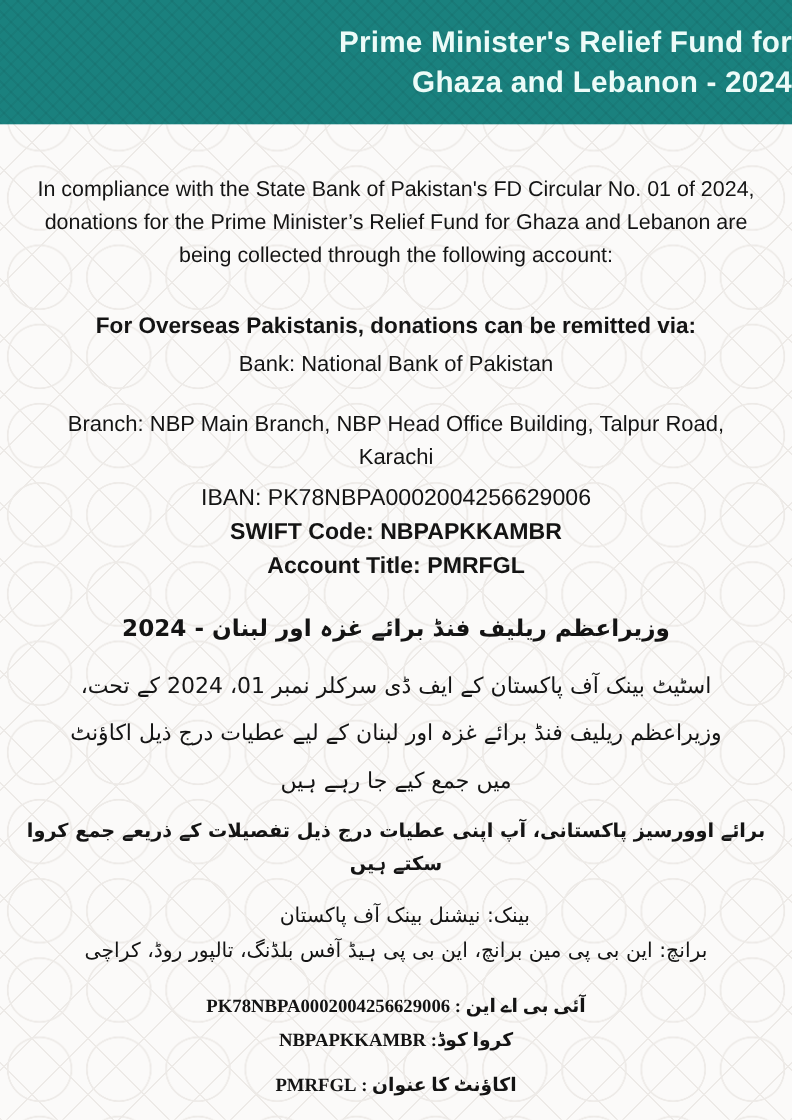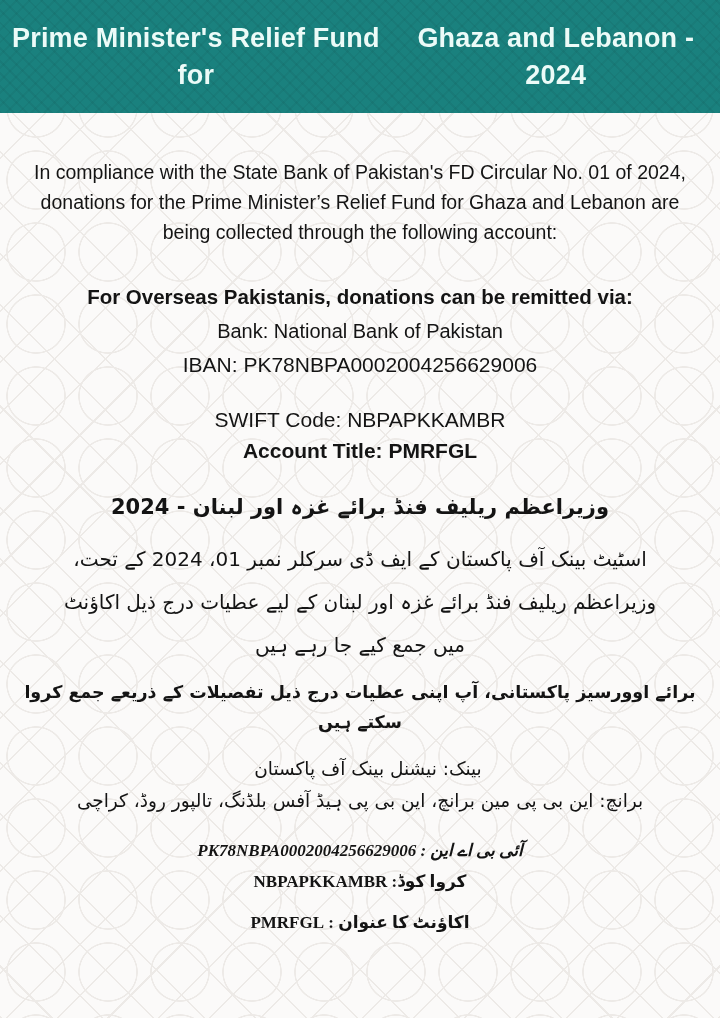--- a/index.html
+++ b/index.html
@@ -21,65 +21,66 @@
       repeating-linear-gradient(45deg, var(--pattern) 0 1.5px, transparent 1.5px 36px),
       repeating-linear-gradient(-45deg, var(--pattern) 0 1.5px, transparent 1.5px 36px);
     background-size:72px 72px, auto, auto;
   }
   .banner{
     height:113px;width:720px;
     background-color:var(--header-bg);
     background-image:
       repeating-linear-gradient(45deg, rgba(0,0,0,0.05) 0 2px, transparent 2px 9px),
       repeating-linear-gradient(-45deg, rgba(0,0,0,0.04) 0 2px, transparent 2px 9px);
-    display:flex;justify-content:center;align-items:center;
+    display:flex;flex-direction:column;justify-content:center;align-items:flex-end;
   }
   .banner .title-line{
     color:var(--header-text);
     font-weight:bold;font-size:27px;line-height:37px;text-align:center;
     letter-spacing:0.2px;
   }
   .center{text-align:center;margin-left:auto;margin-right:auto;}
   .en-intro{
     margin-top:44px;max-width:656px;
     font-weight:normal;font-size:19.5px;line-height:30px;
   }
   .en-overseas{margin-top:38px;font-weight:bold;font-size:20.5px;line-height:24px;}
   .en-bank{margin-top:10px;font-size:20px;line-height:24px;}
   .en-branch{margin-top:28px;max-width:600px;font-size:20px;line-height:30px;}
   .en-iban{margin-top:6px;font-weight:normal;font-size:21px;line-height:31px;}
-  .en-swift{font-weight:normal;font-size:21px;line-height:31px;margin-top:24px;}
+  .en-swift{font-weight:bold;font-size:21px;line-height:31px;}
   .en-account{font-weight:bold;font-size:21px;line-height:31px;}
   .ur{direction:rtl;font-family:"DejaVu Sans","Liberation Sans",sans-serif;}
   .ur-heading{margin-top:24px;font-weight:bold;font-size:21px;line-height:34px;}
   .ur-intro-line{font-size:20px;line-height:43px;}
   .ur-intro{margin-top:14px;}
   .ur-overseas{margin-top:10px;font-weight:bold;font-size:17.5px;line-height:30px;}
   .ur-bank{margin-top:16px;font-size:18.5px;line-height:32px;padding-left:16px;}
   .ur-branch{font-size:18.5px;line-height:32px;max-width:660px;}
   .ur-mixed{
     font-family:"Liberation Serif","DejaVu Sans",serif;
     font-weight:bold;font-size:17px;line-height:31px;
   }
-  .ur-iban{margin-top:18px;font-style:italic;}
+  .ur-iban{margin-top:18px;}
   .ur-account{margin-top:10px;}
 </style>
 </head>
 <body>
 
 <header class="banner">
   <div class="title-line">Prime Minister's Relief Fund for</div>
   <div class="title-line">Ghaza and Lebanon - 2024</div>
 </header>
 
 <main>
   <p class="center en-intro">In compliance with the State Bank of Pakistan's FD Circular No. 01 of 2024, donations for the Prime Minister’s Relief Fund for Ghaza and Lebanon are being collected through the following account:</p>
 
   <p class="center en-overseas">For Overseas Pakistanis, donations can be remitted via:</p>
   <p class="center en-bank">Bank: National Bank of Pakistan</p>
+  <p class="center en-branch">Branch: NBP Main Branch, NBP Head Office Building, Talpur Road, Karachi</p>
 
   <p class="center en-iban">IBAN: PK78NBPA0002004256629006</p>
   <p class="center en-swift">SWIFT Code: NBPAPKKAMBR</p>
   <p class="center en-account">Account Title: PMRFGL</p>
 
   <p class="center ur ur-heading">وزیراعظم ریلیف فنڈ برائے غزہ اور لبنان - 2024</p>
 
   <div class="ur-intro">
     <p class="center ur ur-intro-line">اسٹیٹ بینک آف پاکستان کے ایف ڈی سرکلر نمبر 01، 2024 کے تحت،</p>
     <p class="center ur ur-intro-line">وزیراعظم ریلیف فنڈ برائے غزہ اور لبنان کے لیے عطیات درج ذیل اکاؤنٹ</p>

